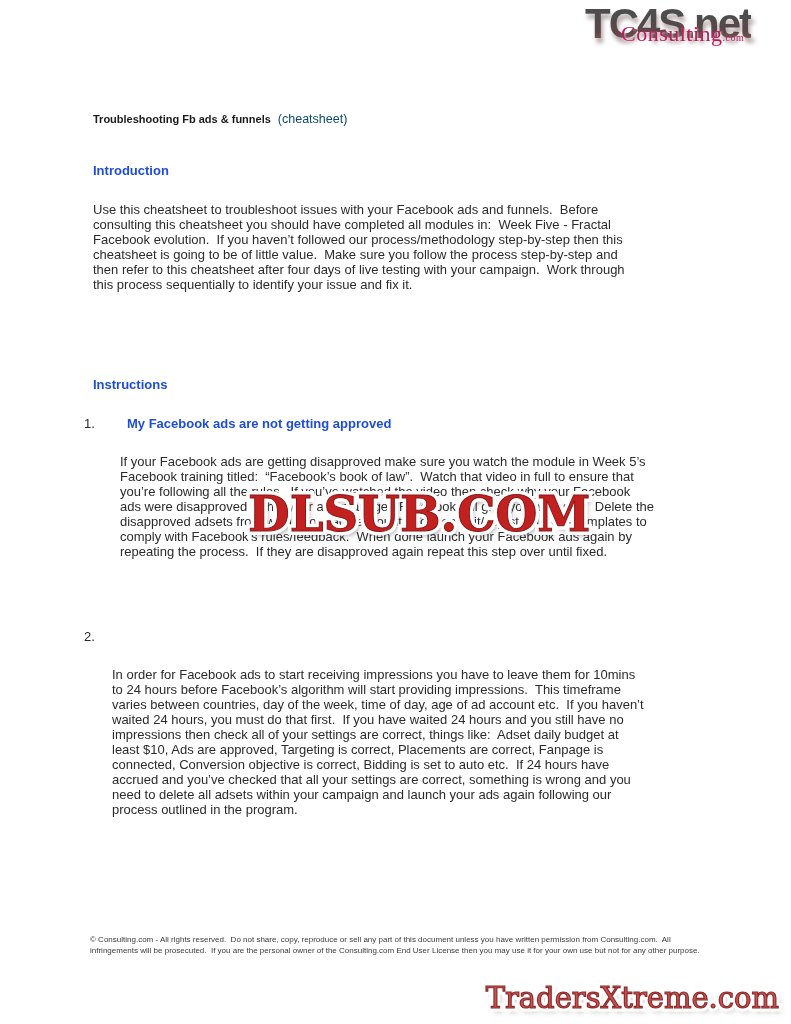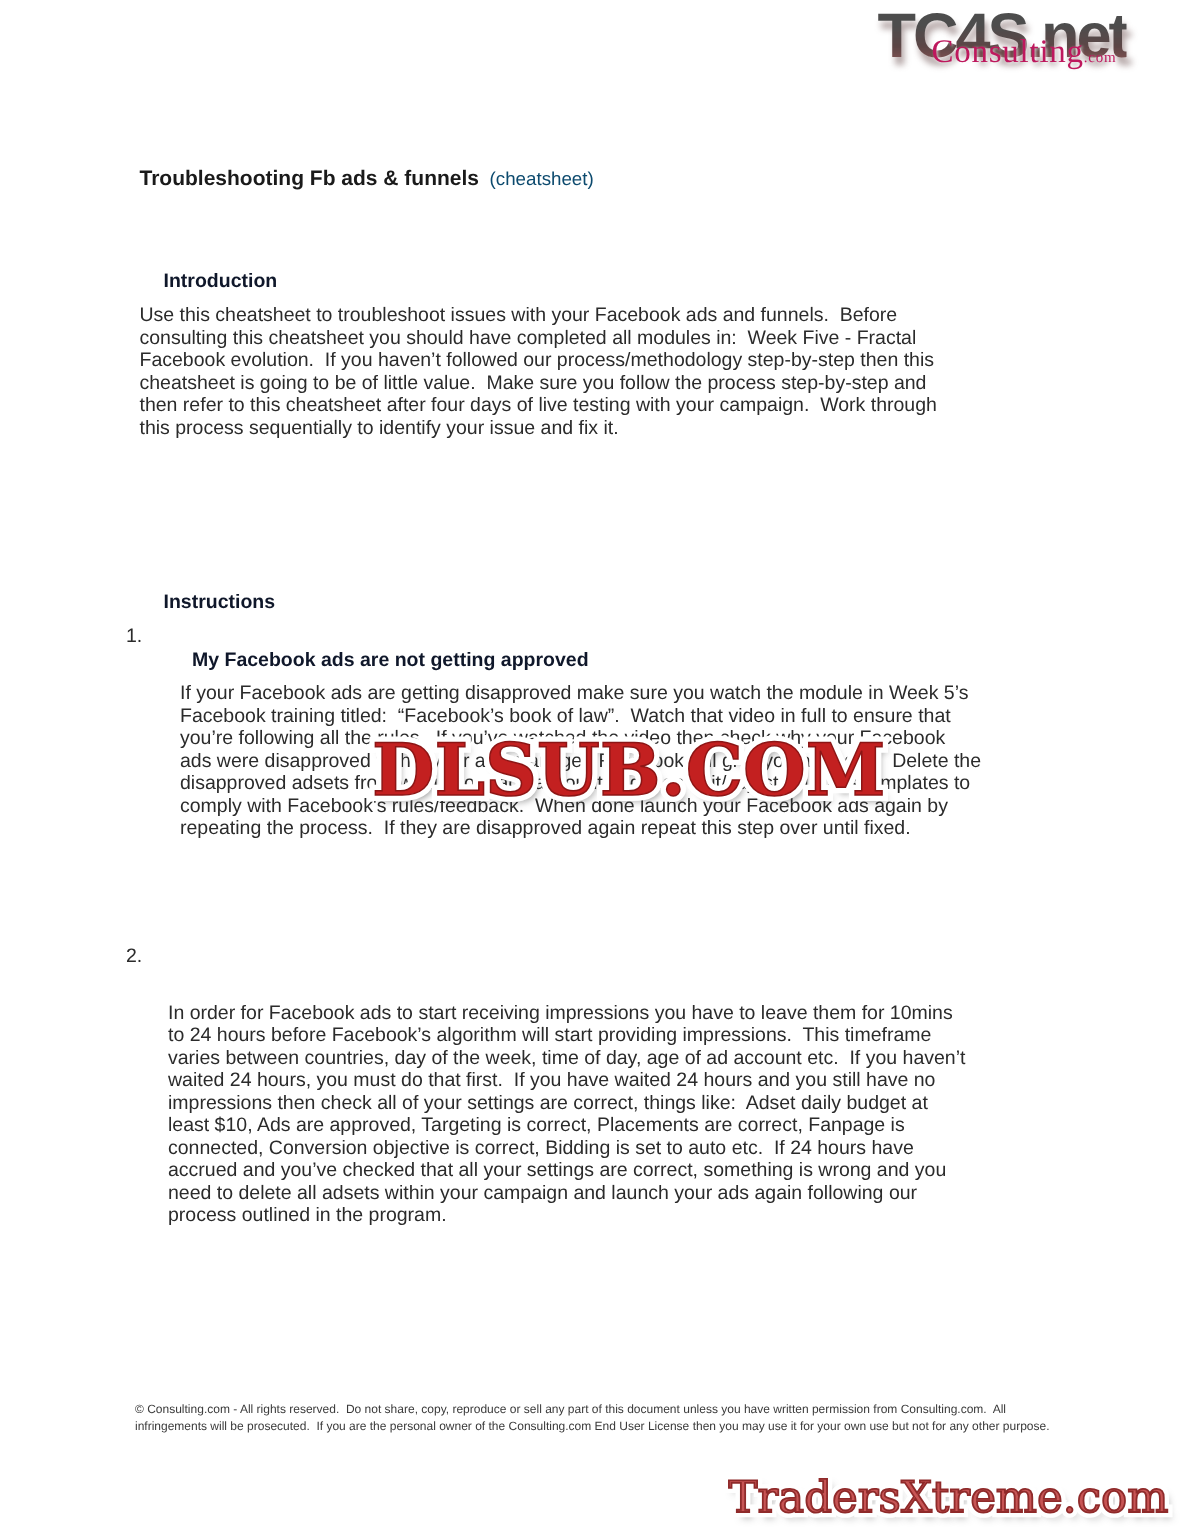--- a/index.html
+++ b/index.html
@@ -31,34 +31,34 @@
     position: absolute; top: 21px; left: 36px;
     font-family: "Liberation Serif", serif;
     font-size: 22px; color: #be185d; letter-spacing: 0.5px;
     text-shadow: 1px 1px 2px rgba(255,255,255,0.7);
     white-space: nowrap;
   }
   .logo-overlay-suffix { font-size: 10px; }
 
   
   .title { position: absolute; top: 94px; left: 93px; margin: 0; font-weight: normal; white-space: nowrap; }
-  .title-main { font-size: 14px; font-weight: bold; color: #1a1a1a; }
+  .title-main { font-size: 11px; font-weight: bold; color: #1a1a1a; }
   .title-suffix { font-size: 12.5px; color: #0c4a6e; margin-left: 7px; }
 
   
-  .h2 { position: absolute; margin: 16px; font-size: 13px; font-weight: bold; color: #0f172a; white-space: nowrap; }
+  .h2 { position: absolute; margin: 0; font-size: 13px; font-weight: bold; color: #1d4ed8; white-space: nowrap; }
   .para { position: absolute; margin: 0; font-size: 13px; line-height: 15px; white-space: pre-wrap; }
 
   #h-intro  { top: 163px; left: 93px; }
   #p-intro  { top: 202px; left: 93px; width: 625px; }
   #h-instr  { top: 377px; left: 93px; text-align: center; }
 
   .item-number { position: absolute; font-size: 13px; color: #2b2b2b; }
   #item1-number { top: 416px; left: 84px; }
-  #item1-heading { top: 416px; left: 112px; text-align: right; }
+  #item1-heading { top: 416px; left: 127px; text-align: right; }
   #item1-body { top: 454px; left: 120px; width: 610px; }
   #item2-number { top: 629px; left: 84px; }
   #item2-heading { top: 629px; left: 112px; }
   #item2-body { top: 667px; left: 112px; width: 610px; }
 
   
   .watermark { position: absolute; top: 486px; left: 248px; z-index: 5; width: 304px; text-align: center; }
   .watermark span {
     position: absolute; top: 0; left: 0; width: 100%;
     font-family: "DejaVu Serif", serif; font-weight: bold;

